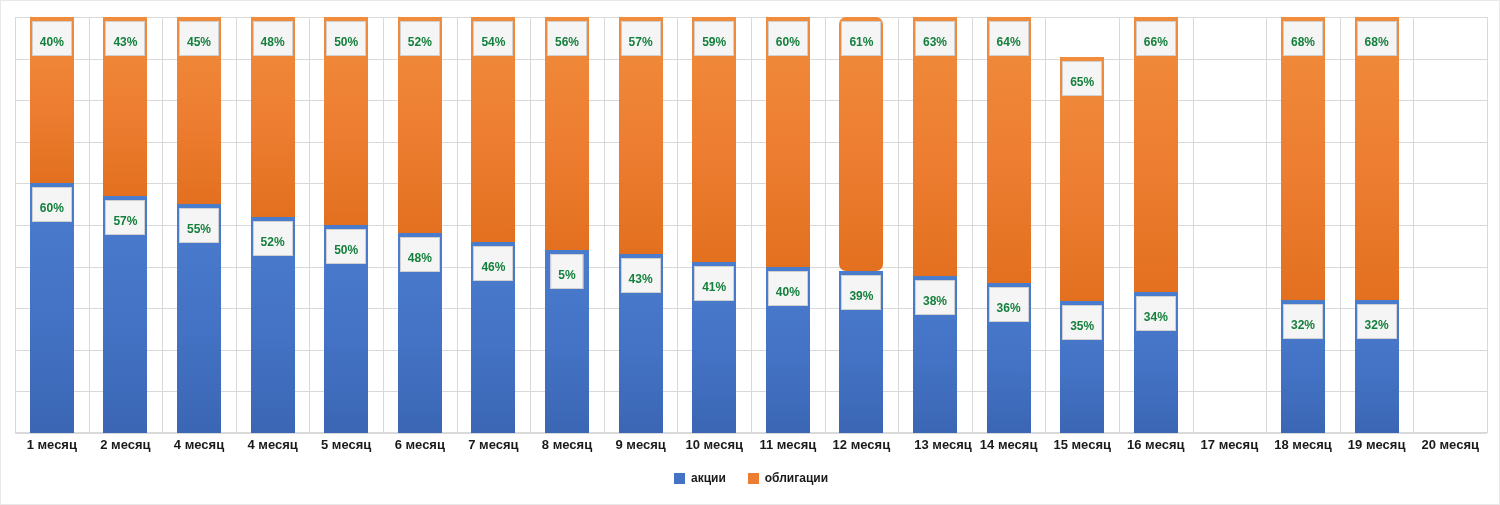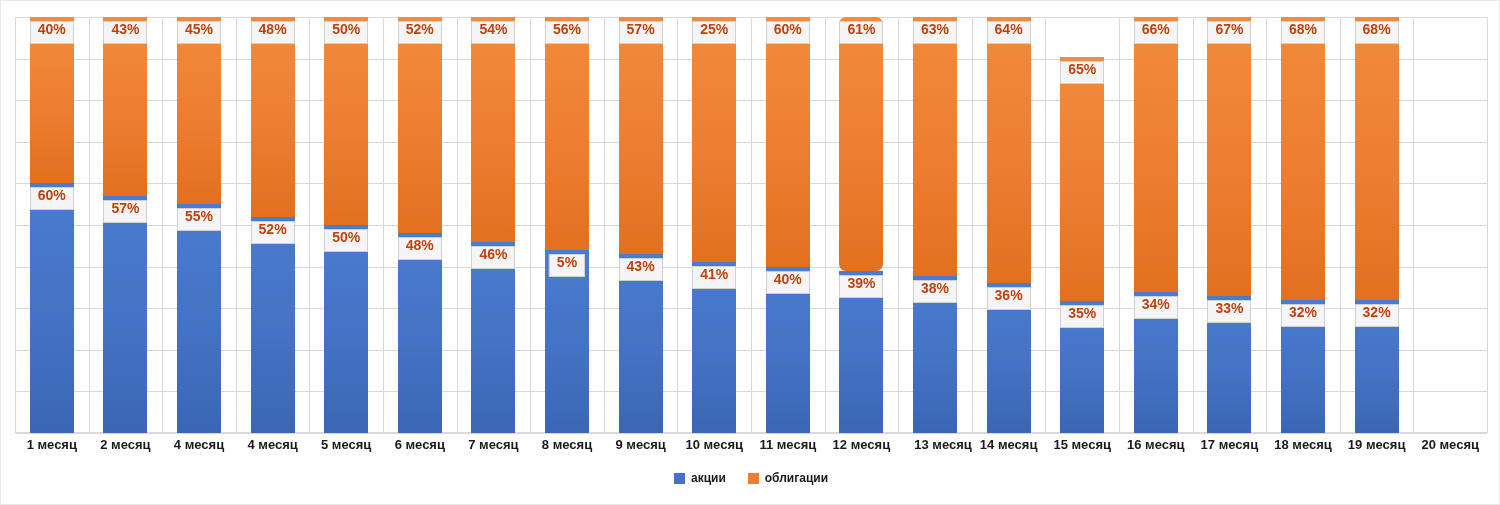--- a/index.html
+++ b/index.html
@@ -86,25 +86,25 @@
   .seg-stocks {
     background: linear-gradient(180deg, #4a7ccd 0%, #4472c4 55%, #3a66b4 100%);
   }
   .seg-label {
     position: absolute;
     left: 50%;
     transform: translateX(-50%);
     top: 4px;
     background: #f5f5f5;
     border: 1px solid #d0d0d0;
-    color: #c2410c;
-    font-size: 14px;
+    color: #15803d;
+    font-size: 12px;
     font-weight: bold;
     line-height: 1;
-    padding: 0 7px 7px 7px;
+    padding: 14px 7px 7px 7px;
     white-space: nowrap;
     font-family: "Liberation Sans", sans-serif;
   }
 
   
   #category-axis {
     position: absolute;
     left: 14px;
     top: 436px;
     width: 1472px;
@@ -279,21 +279,21 @@
               <div class="seg-label">57%</div>
             </div>
             <div class="seg seg-stocks" style="flex: 43 0 0px;">
               <div class="seg-label">43%</div>
             </div>
           </div>
         </div>
         <div class="bar-group" style="left: 662.4px; width: 73.6px;">
           <div class="bar-stack" style="width: 44px;">
             <div class="seg seg-bonds" style="flex: 59 0 0px;">
-              <div class="seg-label">25%</div>
+              <div class="seg-label">59%</div>
             </div>
             <div class="seg seg-stocks" style="flex: 41 0 0px;">
               <div class="seg-label">41%</div>
             </div>
           </div>
         </div>
         <div class="bar-group" style="left: 736px; width: 73.6px;">
           <div class="bar-stack" style="width: 44px;">
             <div class="seg seg-bonds" style="flex: 60 0 0px;">
               <div class="seg-label">60%</div>
@@ -343,30 +343,20 @@
             </div>
           </div>
         </div>
         <div class="bar-group" style="left: 1104px; width: 73.6px;">
           <div class="bar-stack" style="width: 44px;">
             <div class="seg seg-bonds" style="flex: 66 0 0px;">
               <div class="seg-label">66%</div>
             </div>
             <div class="seg seg-stocks" style="flex: 34 0 0px;">
               <div class="seg-label">34%</div>
-            </div>
-          </div>
-        </div>
-        <div class="bar-group" style="left: 1177.6px; width: 73.6px;">
-          <div class="bar-stack" style="width: 44px;">
-            <div class="seg seg-bonds" style="flex: 67 0 0px;">
-              <div class="seg-label">67%</div>
-            </div>
-            <div class="seg seg-stocks" style="flex: 33 0 0px;">
-              <div class="seg-label">33%</div>
             </div>
           </div>
         </div>
         <div class="bar-group" style="left: 1251.2px; width: 73.6px;">
           <div class="bar-stack" style="width: 44px;">
             <div class="seg seg-bonds" style="flex: 68 0 0px;">
               <div class="seg-label">68%</div>
             </div>
             <div class="seg seg-stocks" style="flex: 32 0 0px;">
               <div class="seg-label">32%</div>

